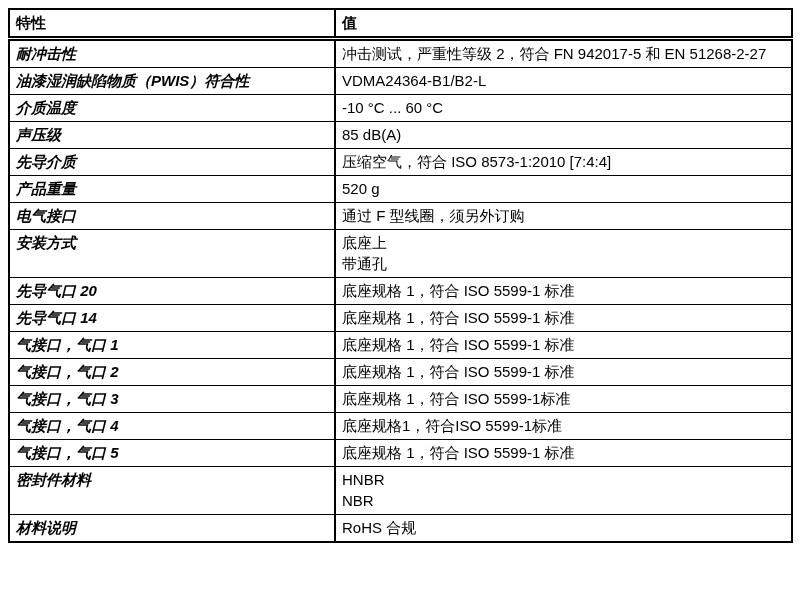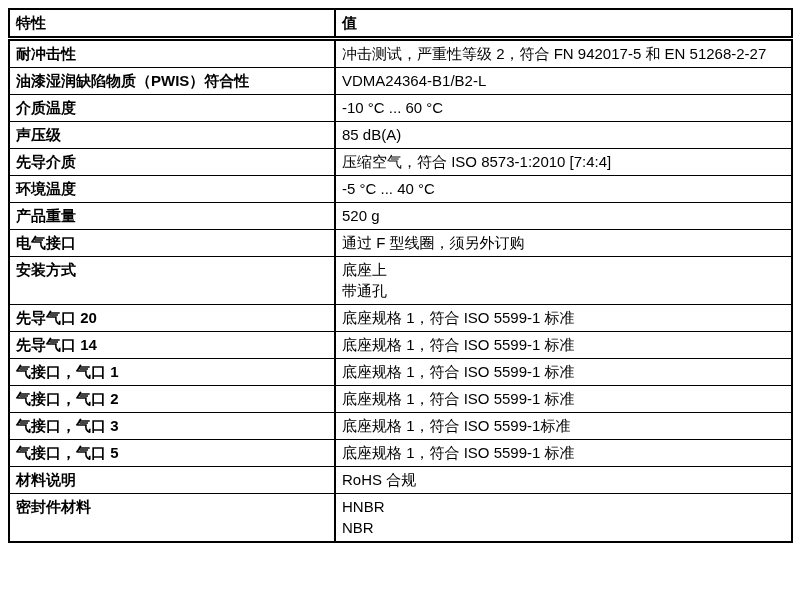--- a/index.html
+++ b/index.html
@@ -32,21 +32,21 @@
     line-height: 21px;
     text-align: left;
     vertical-align: top;
     overflow: hidden;
     white-space: normal;
   }
   thead th {
     font-weight: 700;
     border-bottom: 5px double #000000;
   }
-  td.feat { font-weight: 700; }
+  td.feat { font-weight: 700; font-style: italic; }
   th.val, td.val { border-left: 2px solid #000000; }
   td.val { font-weight: 400; }
 </style>
 </head>
 <body>
 
 <table class="specs">
   <colgroup>
     <col class="c1">
     <col class="c2">
@@ -79,26 +79,20 @@
       <tr>
         <td class="feat">声压级</td>
         <td class="val">
           <div>85 dB(A)</div>
         </td>
       </tr>
       <tr>
         <td class="feat">先导介质</td>
         <td class="val">
           <div>压缩空气，符合 ISO 8573-1:2010 [7:4:4]</div>
-        </td>
-      </tr>
-      <tr>
-        <td class="feat">环境温度</td>
-        <td class="val">
-          <div>-5 °C ... 40 °C</div>
         </td>
       </tr>
       <tr>
         <td class="feat">产品重量</td>
         <td class="val">
           <div>520 g</div>
         </td>
       </tr>
       <tr>
         <td class="feat">电气接口</td>
@@ -137,32 +131,38 @@
           <div>底座规格 1，符合 ISO 5599-1 标准</div>
         </td>
       </tr>
       <tr>
         <td class="feat">气接口，气口 3</td>
         <td class="val">
           <div>底座规格 1，符合 ISO 5599-1标准</div>
         </td>
       </tr>
       <tr>
+        <td class="feat">气接口，气口 4</td>
+        <td class="val">
+          <div>底座规格1，符合ISO 5599-1标准</div>
+        </td>
+      </tr>
+      <tr>
         <td class="feat">气接口，气口 5</td>
         <td class="val">
           <div>底座规格 1，符合 ISO 5599-1 标准</div>
-        </td>
-      </tr>
-      <tr>
-        <td class="feat">材料说明</td>
-        <td class="val">
-          <div>RoHS 合规</div>
         </td>
       </tr>
       <tr>
         <td class="feat">密封件材料</td>
         <td class="val">
           <div>HNBR</div>
           <div>NBR</div>
         </td>
       </tr>
+      <tr>
+        <td class="feat">材料说明</td>
+        <td class="val">
+          <div>RoHS 合规</div>
+        </td>
+      </tr>
     </tbody>
 </table>
 
 </body></html>

